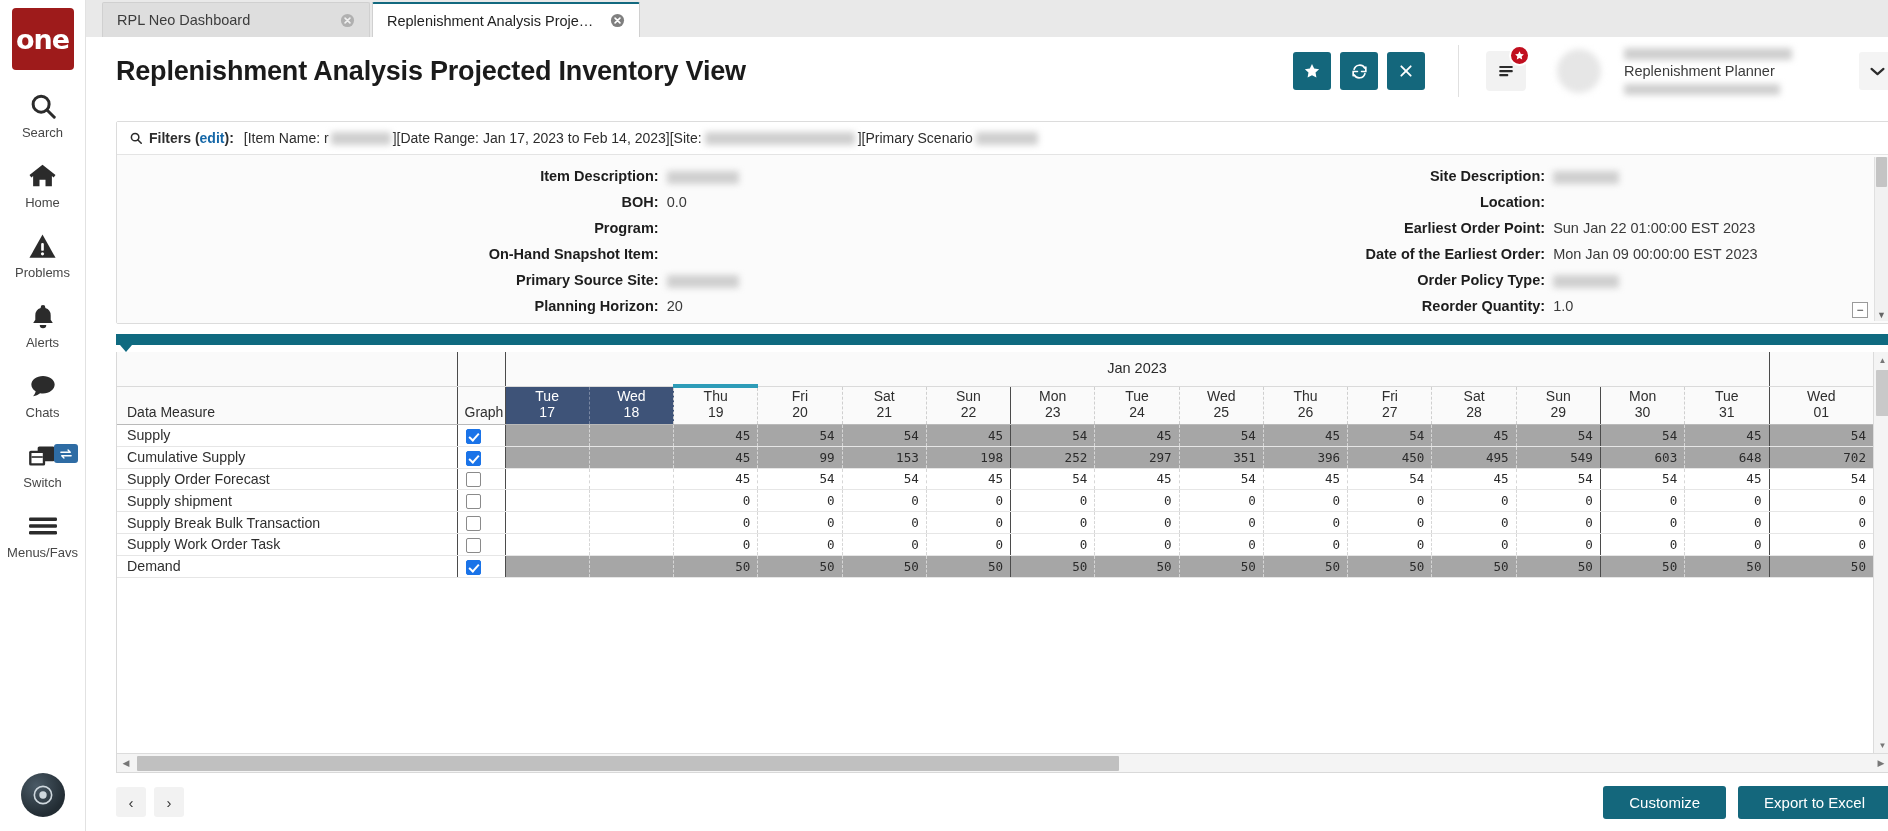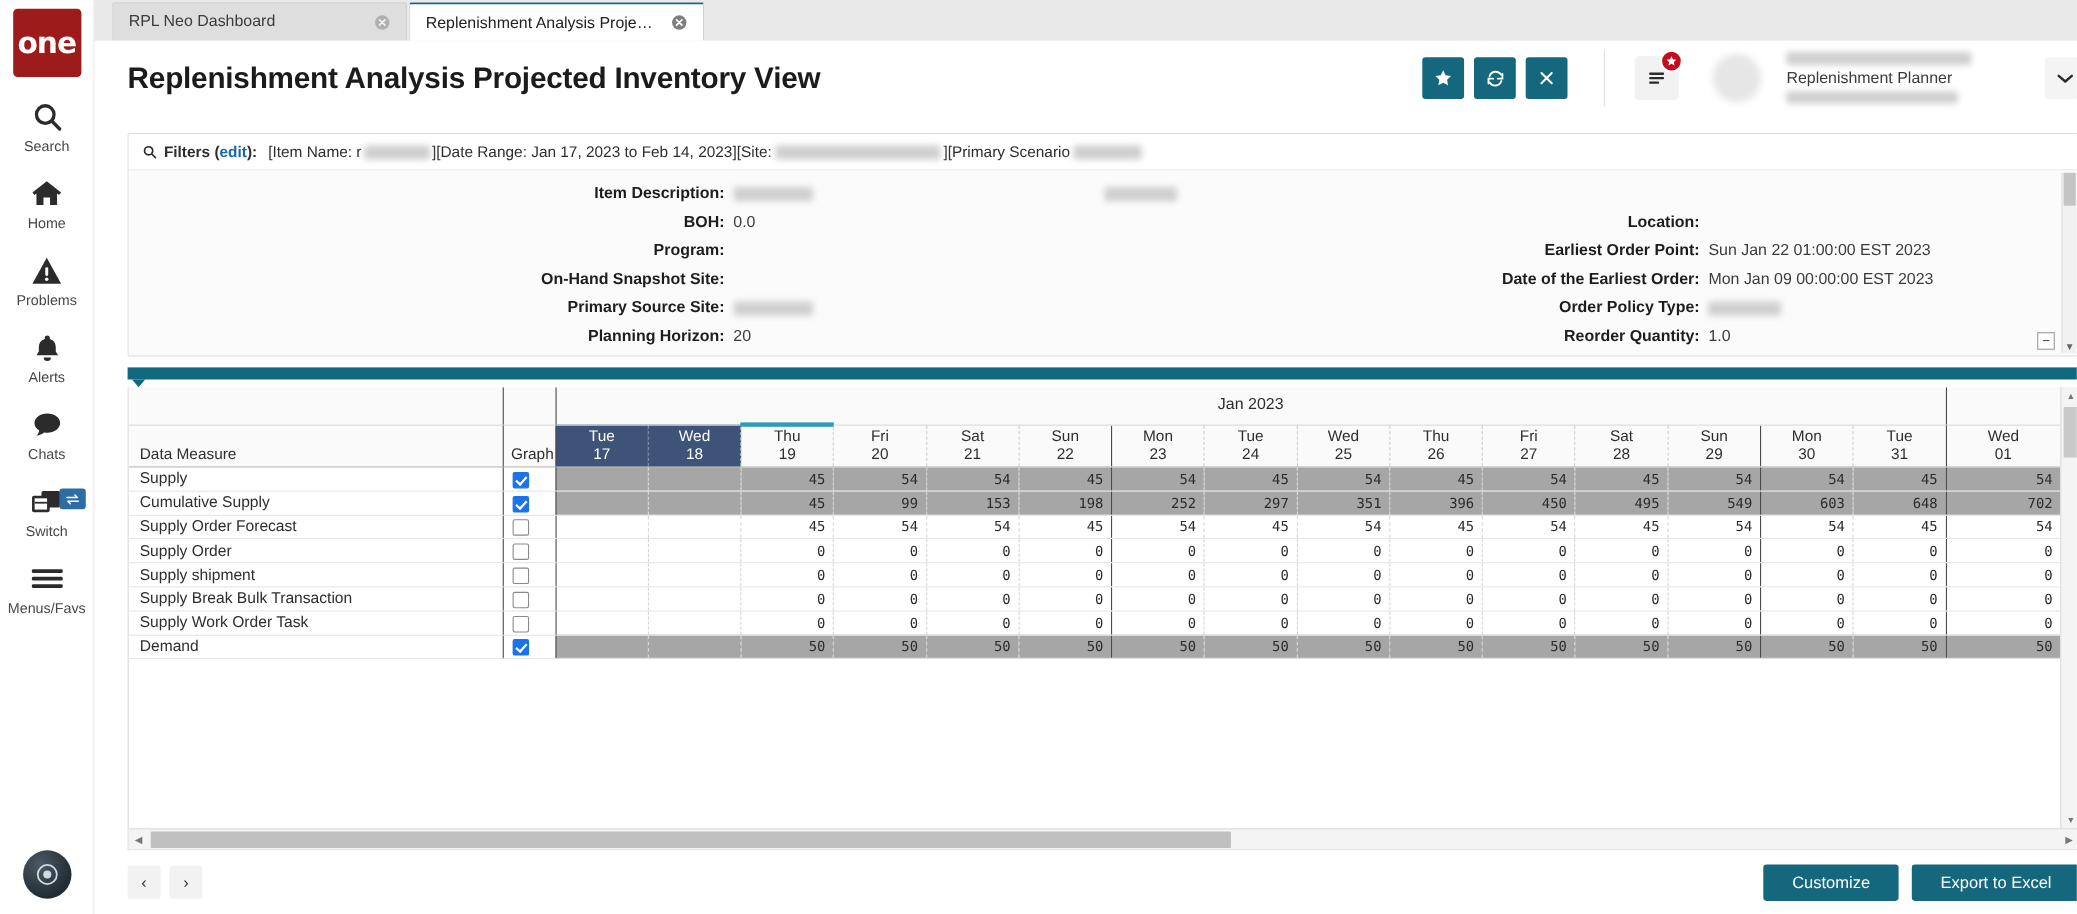--- a/index.html
+++ b/index.html
@@ -435,35 +435,36 @@
                 </div>
                 <div class="info-row">
                   <div class="info-lab">BOH:</div>
                   <div class="info-val">0.0</div>
                 </div>
                 <div class="info-row">
                   <div class="info-lab">Program:</div>
                   <div class="info-val"></div>
                 </div>
                 <div class="info-row">
-                  <div class="info-lab">On-Hand Snapshot Site:</div>
+                  <div class="info-lab">On-Hand Snapshot Item:</div>
                   <div class="info-val"></div>
                 </div>
                 <div class="info-row">
                   <div class="info-lab">Primary Source Site:</div>
                   <div class="info-val"><span class="redact" style="width: 72px; height: 13px;"></span></div>
                 </div>
                 <div class="info-row">
                   <div class="info-lab">Planning Horizon:</div>
                   <div class="info-val">20</div>
                 </div>
                 <div class="info-row"></div>
               </div>
             <div class="info-col" id="info-right">
                 <div class="info-row">
+                  <div class="info-lab">Site Description:</div>
                   <div class="info-val"><span class="redact" style="width: 66px; height: 13px;"></span></div>
                 </div>
                 <div class="info-row">
                   <div class="info-lab">Location:</div>
                   <div class="info-val"></div>
                 </div>
                 <div class="info-row">
                   <div class="info-lab">Earliest Order Point:</div>
                   <div class="info-val">Sun Jan 22 01:00:00 EST 2023</div>
                 </div>
@@ -629,40 +630,20 @@
                       <td class="val">54</td>
                       <td class="val">45</td>
                       <td class="val">54</td>
                       <td class="val">45</td>
                       <td class="val">54</td>
                       <td class="val solidleft">54</td>
                       <td class="val">45</td>
                       <td class="val solidleft">54</td>
                     </tr>
                     <tr>
-                      <td class="rl">Supply Order</td>
-                      <td class="gc"><span class="cbx"></span></td>
-                      <td class="val blank"></td>
-                      <td class="val blank"></td>
-                      <td class="val">0</td>
-                      <td class="val">0</td>
-                      <td class="val">0</td>
-                      <td class="val">0</td>
-                      <td class="val solidleft">0</td>
-                      <td class="val">0</td>
-                      <td class="val">0</td>
-                      <td class="val">0</td>
-                      <td class="val">0</td>
-                      <td class="val">0</td>
-                      <td class="val">0</td>
-                      <td class="val solidleft">0</td>
-                      <td class="val">0</td>
-                      <td class="val solidleft">0</td>
-                    </tr>
-                    <tr>
                       <td class="rl">Supply shipment</td>
                       <td class="gc"><span class="cbx"></span></td>
                       <td class="val blank"></td>
                       <td class="val blank"></td>
                       <td class="val">0</td>
                       <td class="val">0</td>
                       <td class="val">0</td>
                       <td class="val">0</td>
                       <td class="val solidleft">0</td>
                       <td class="val">0</td>

